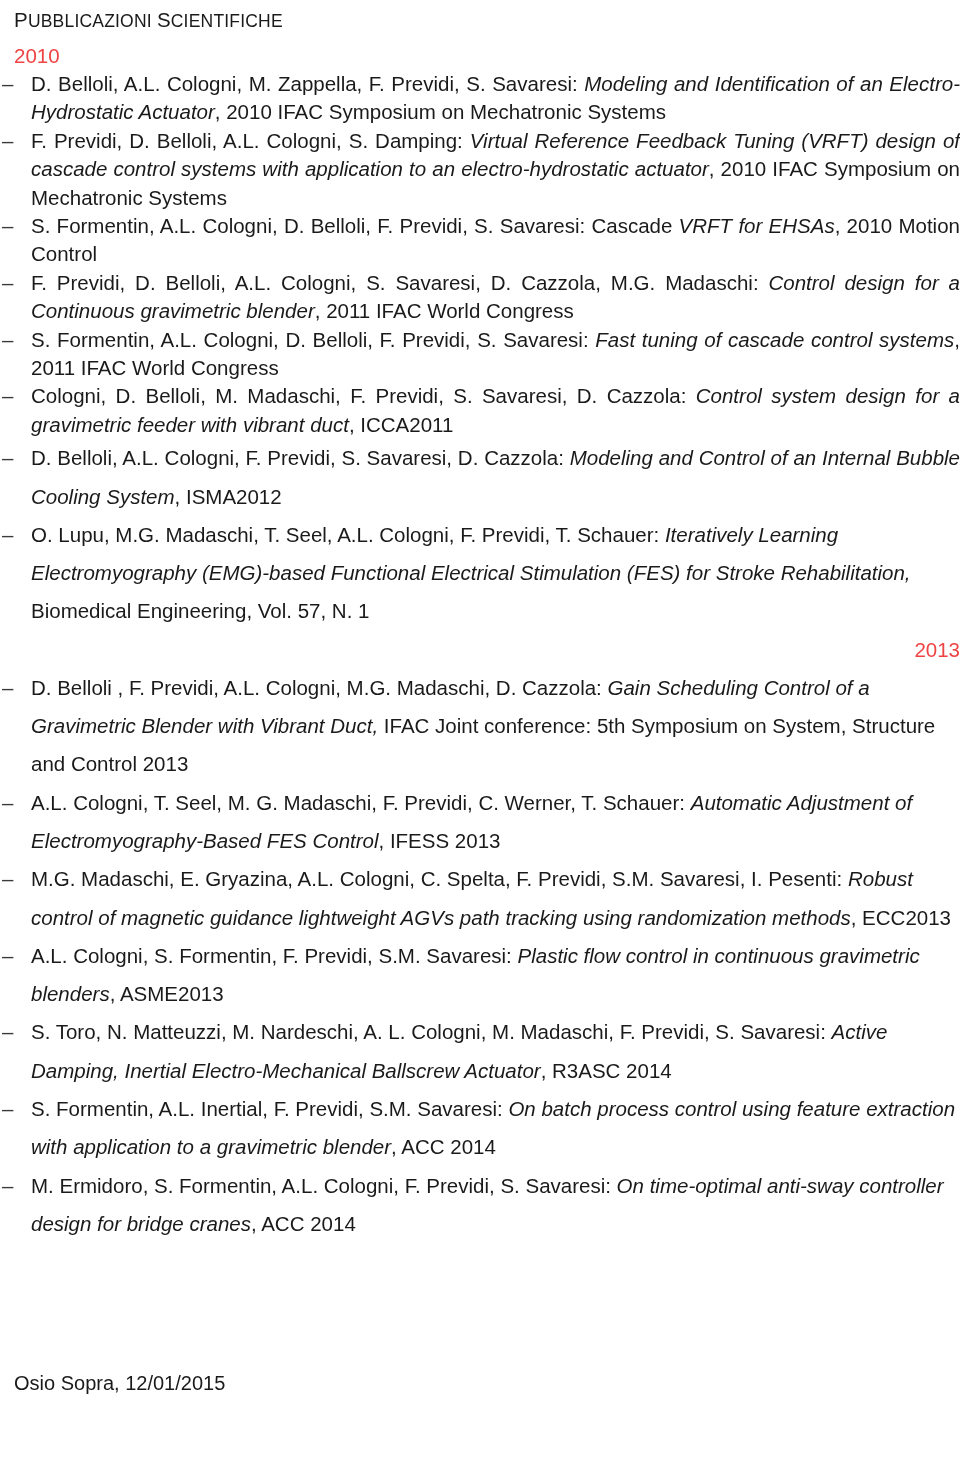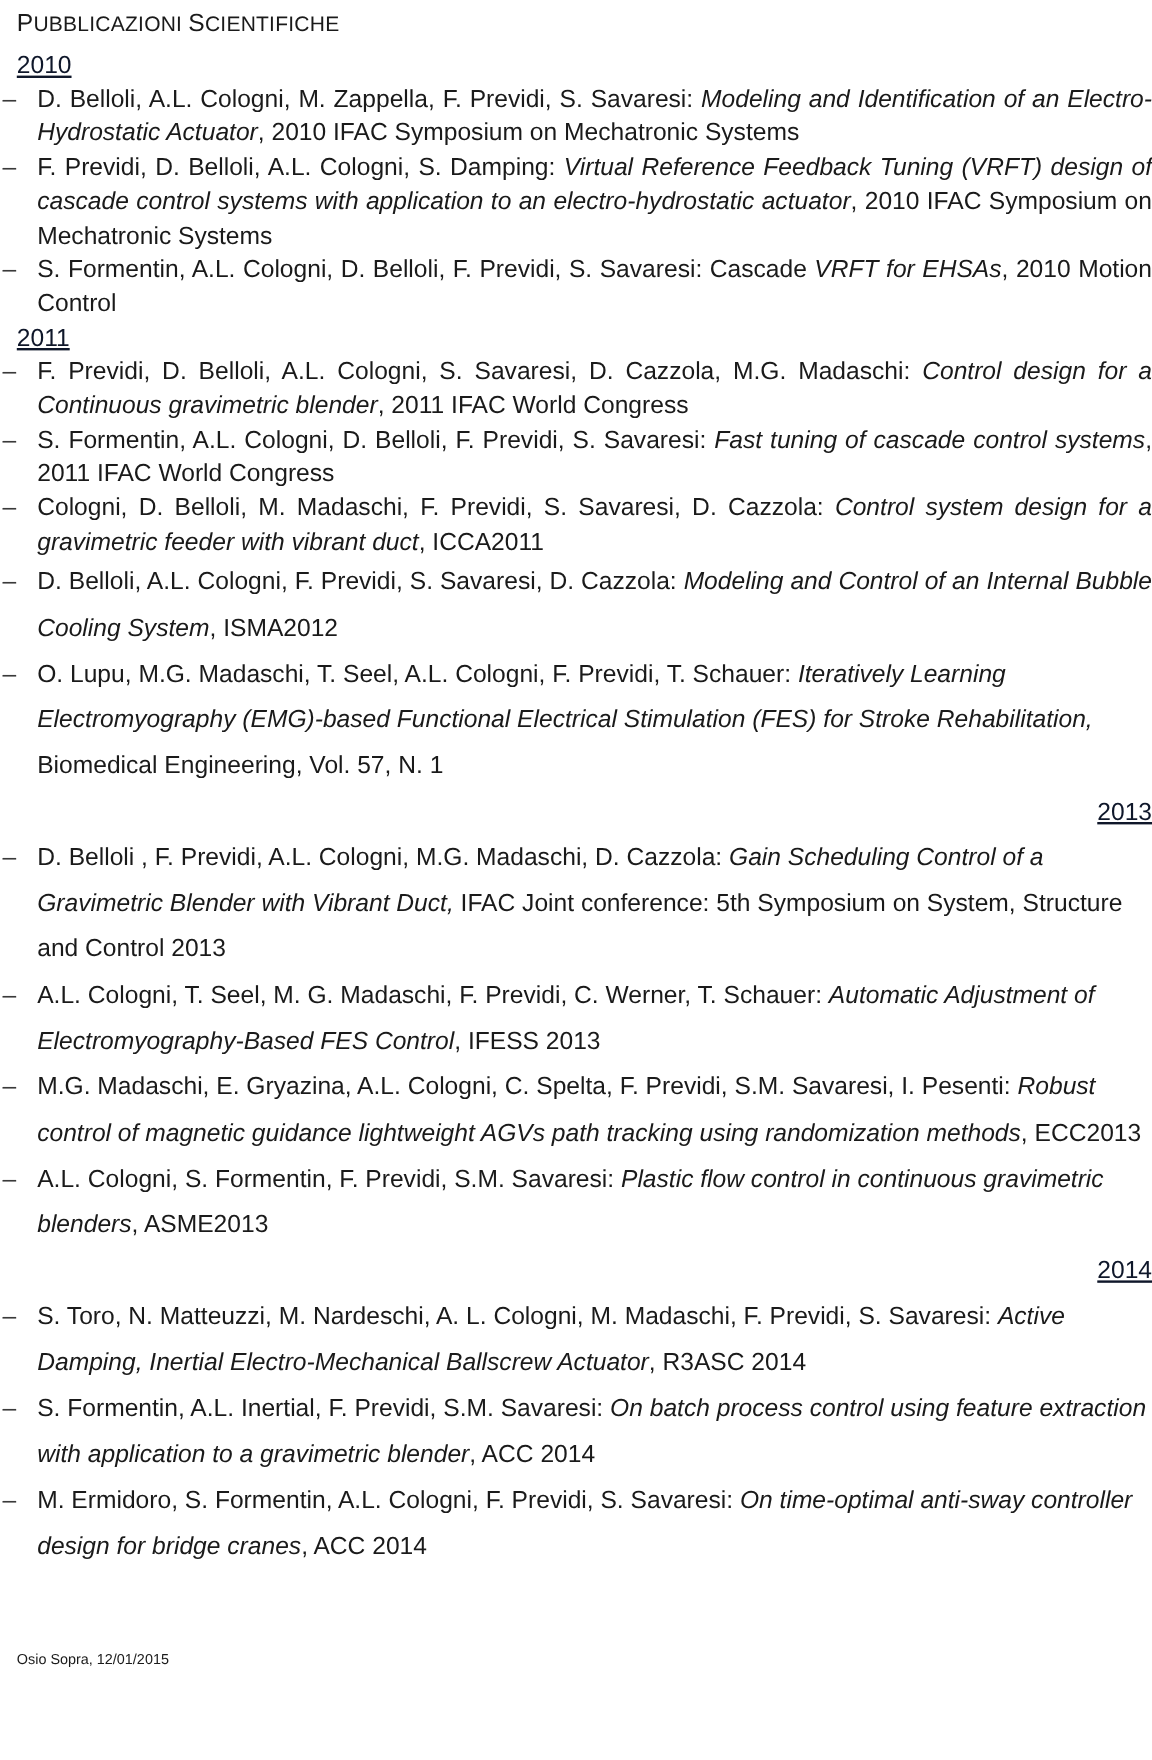--- a/index.html
+++ b/index.html
@@ -36,23 +36,22 @@
   }
   .doc-title .cap-first {
     font-size: 20.5px;
   }
 
   
   .year {
     font-size: 20.5px;
     line-height: 28px;
     margin: 0 0 0 14px;
-    color: #0f172a;
+    color: #ef4444;
     font-weight: 400;
-    text-decoration: underline;
   }
   .year.loose {
     line-height: 38px;
     text-align: right;
   }
 
   
   .entry {
     position: relative;
     margin: 0 0 0 31px;
@@ -84,21 +83,21 @@
 
   i, .it {
     font-style: italic;
   }
 
   
   .footer {
     position: absolute;
     left: 14px;
     bottom: 24px;
-    font-size: 12px;
+    font-size: 20px;
     line-height: 22px;
     color: #1a1a1a;
   }
 </style>
 </head>
 <body>
 
 <div class="page">
 
   <div class="doc-title">
@@ -115,21 +114,20 @@
   <div class="entry">
     <span class="dash">–</span>
     <span class="body"><span>F. Previdi, D. Belloli, A.L. Cologni, S. Damping: </span><i>Virtual Reference Feedback Tuning (VRFT) design of cascade control systems with application to an electro-hydrostatic actuator</i><span>, 2010 IFAC Symposium on Mechatronic Systems</span></span>
   </div>
 
   <div class="entry">
     <span class="dash">–</span>
     <span class="body"><span>S. Formentin, A.L. Cologni, D. Belloli, F. Previdi, S. Savaresi: Cascade </span><i>VRFT for EHSAs</i><span>, 2010 Motion Control</span></span>
   </div>
 
-  <div class="year">2011</div>
 
   <div class="entry">
     <span class="dash">–</span>
     <span class="body"><span>F. Previdi, D. Belloli, A.L. Cologni, S. Savaresi, D. Cazzola, M.G. Madaschi: </span><i>Control design for a Continuous gravimetric blender</i><span>, 2011 IFAC World Congress</span></span>
   </div>
 
   <div class="entry">
     <span class="dash">–</span>
     <span class="body"><span>S. Formentin, A.L. Cologni, D. Belloli, F. Previdi, S. Savaresi: </span><i>Fast tuning of cascade control systems</i><span>, 2011 IFAC World Congress</span></span>
   </div>
@@ -165,21 +163,20 @@
   <div class="entry loose leftalign">
     <span class="dash">–</span>
     <span class="body"><span>M.G. Madaschi, E. Gryazina, A.L. Cologni, C. Spelta, F. Previdi, S.M. Savaresi, I. Pesenti: </span><i>Robust control of magnetic guidance lightweight AGVs path tracking using randomization methods</i><span>, ECC2013</span></span>
   </div>
 
   <div class="entry loose leftalign">
     <span class="dash">–</span>
     <span class="body"><span>A.L. Cologni, S. Formentin, F. Previdi, S.M. Savaresi: </span><i>Plastic flow control in continuous gravimetric blenders</i><span>, ASME2013</span></span>
   </div>
 
-  <div class="year loose">2014</div>
 
   <div class="entry loose leftalign">
     <span class="dash">–</span>
     <span class="body"><span>S. Toro, N. Matteuzzi, M. Nardeschi, A. L. Cologni, M. Madaschi, F. Previdi, S. Savaresi: </span><i>Active Damping, Inertial Electro-Mechanical Ballscrew Actuator</i><span>, R3ASC 2014</span></span>
   </div>
 
   <div class="entry loose leftalign">
     <span class="dash">–</span>
     <span class="body"><span>S. Formentin, A.L. Inertial, F. Previdi, S.M. Savaresi: </span><i>On batch process control using feature extraction with application to a gravimetric blender</i><span>, ACC 2014</span></span>
   </div>

